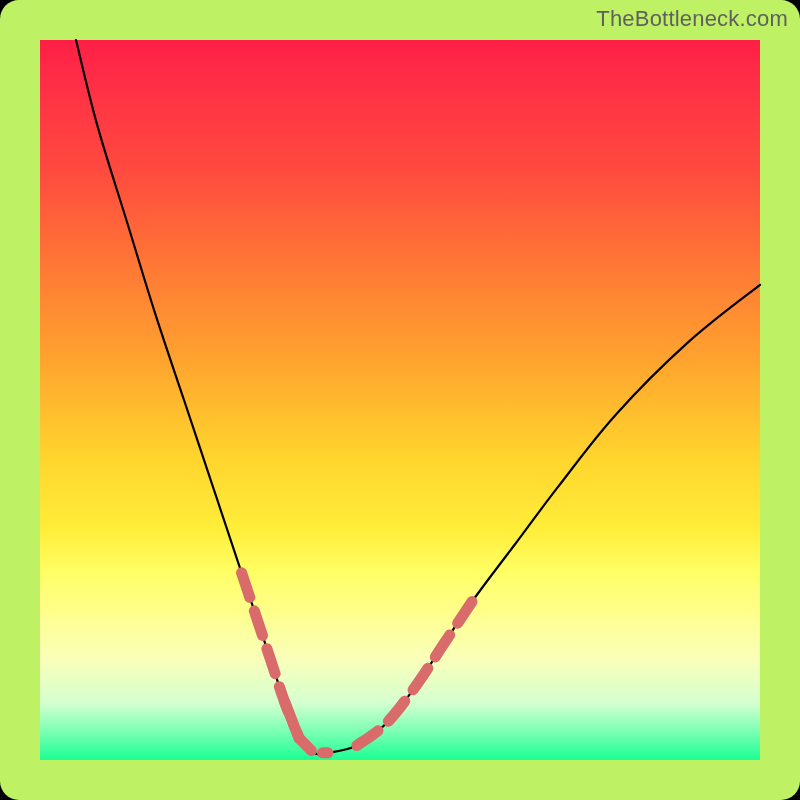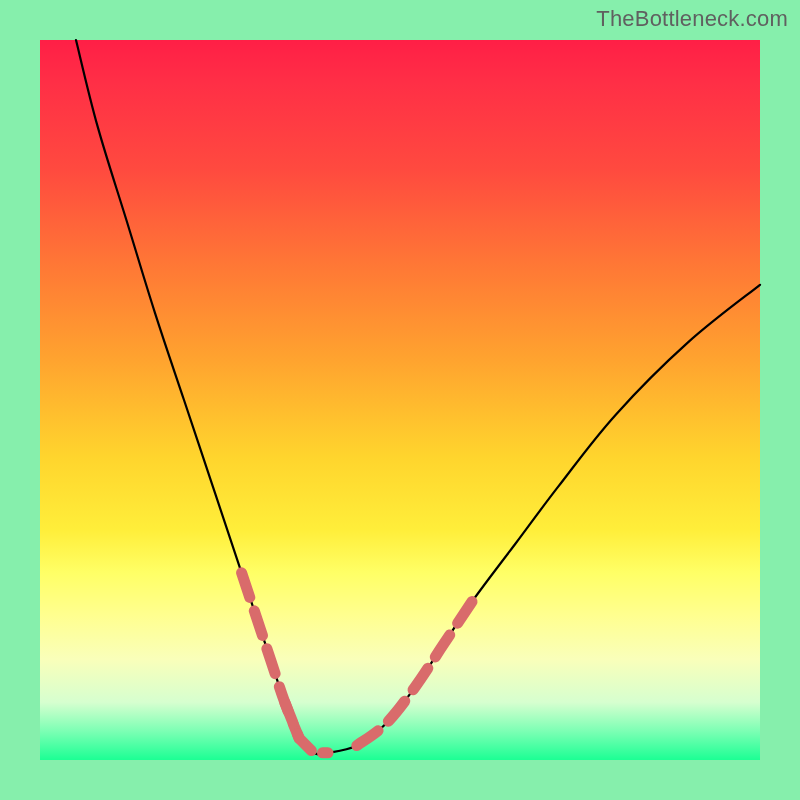--- a/index.html
+++ b/index.html
@@ -8,21 +8,22 @@
     width: 800px;
     height: 800px;
     background: #000;
     font-family: Arial, Helvetica, sans-serif;
     overflow: hidden;
   }
   .frame {
     position: relative;
     width: 800px;
     height: 800px;
-    background: #86efac;
+    background: #bef264;
+    border-radius: 19px;
   }
   .watermark {
     position: absolute;
     top: 6px;
     right: 12px;
     color: #606060;
     font-size: 22px;
     font-weight: 500;
     letter-spacing: 0.2px;
     z-index: 5;

